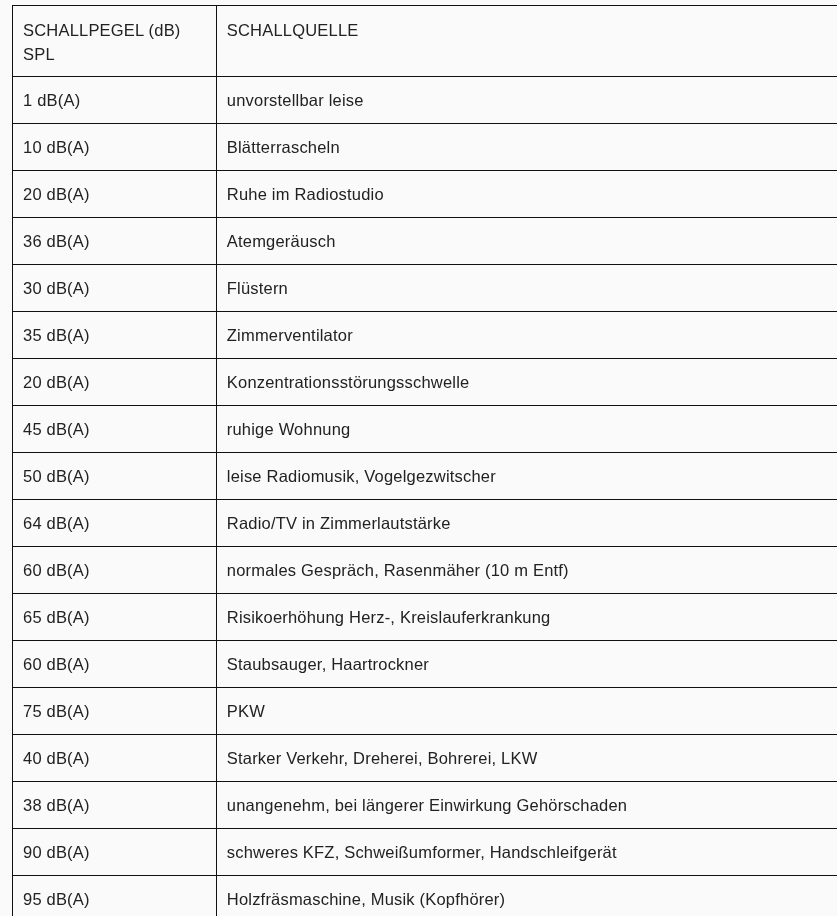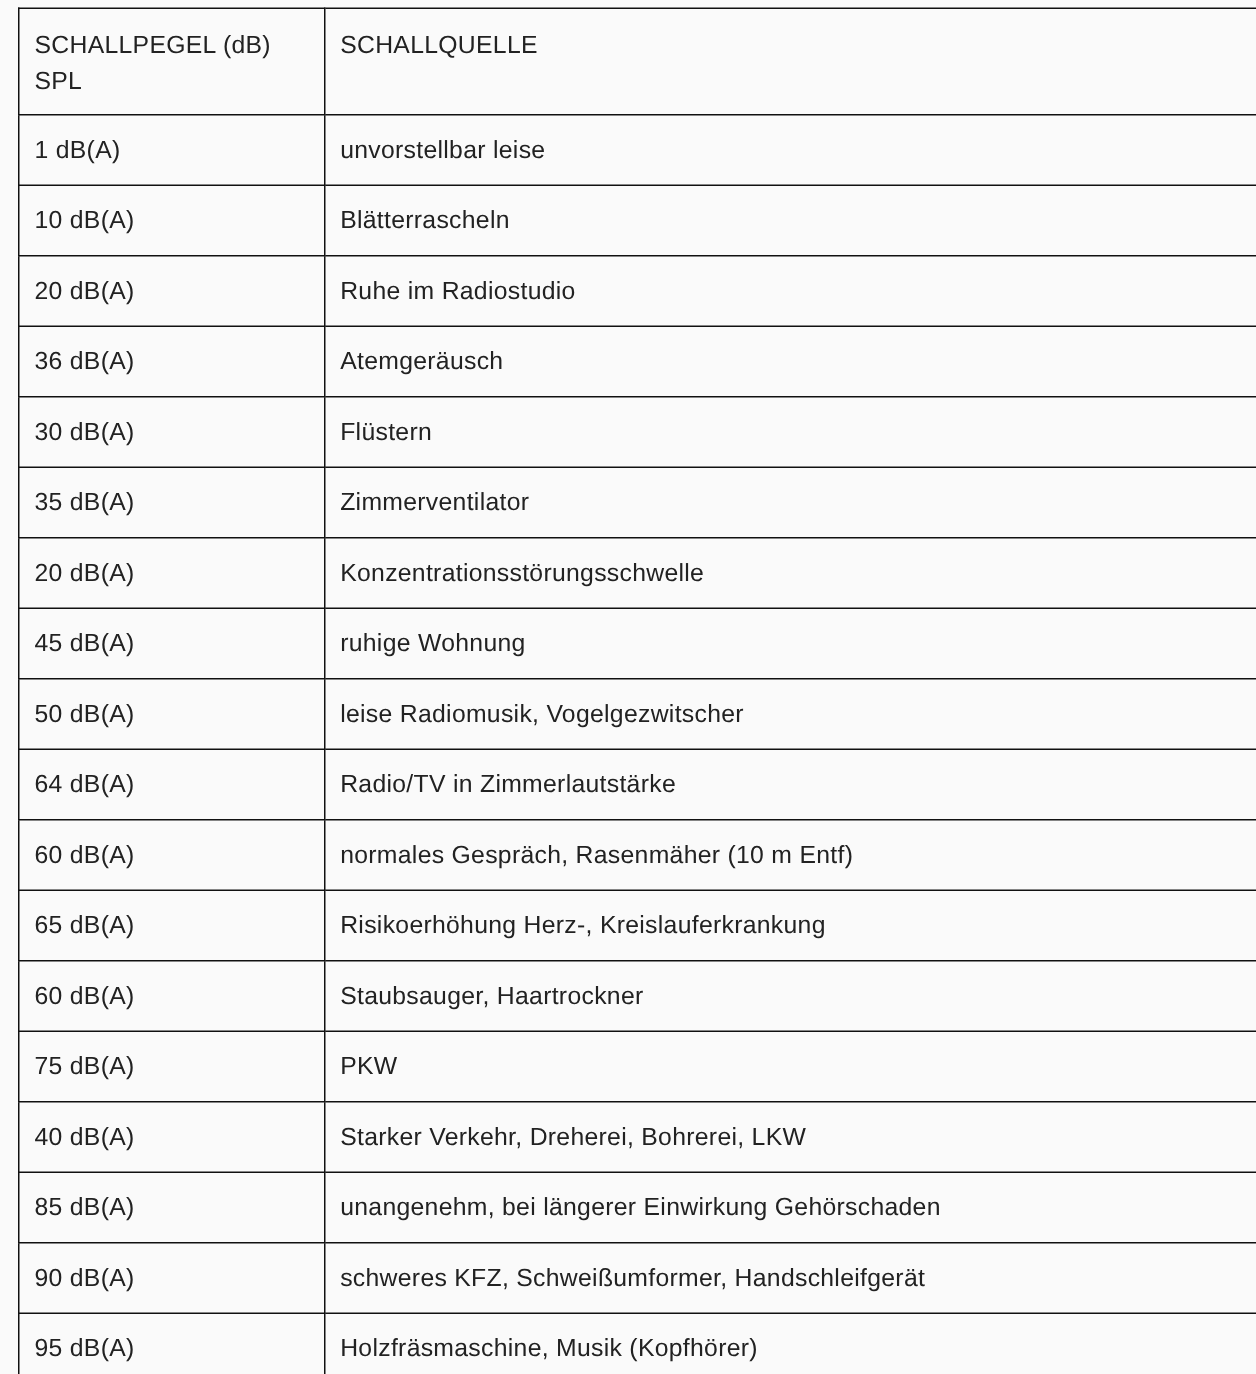--- a/index.html
+++ b/index.html
@@ -113,21 +113,21 @@
         </tr>
         <tr>
           <td class="c1">75 dB(A)</td>
           <td class="c2">PKW</td>
         </tr>
         <tr>
           <td class="c1">40 dB(A)</td>
           <td class="c2">Starker Verkehr, Dreherei, Bohrerei, LKW</td>
         </tr>
         <tr>
-          <td class="c1">85 dB(A)</td>
+          <td class="c1">38 dB(A)</td>
           <td class="c2">unangenehm, bei längerer Einwirkung Gehörschaden</td>
         </tr>
         <tr>
           <td class="c1">90 dB(A)</td>
           <td class="c2">schweres KFZ, Schweißumformer, Handschleifgerät</td>
         </tr>
         <tr>
           <td class="c1">95 dB(A)</td>
           <td class="c2">Holzfräsmaschine, Musik (Kopfhörer)</td>
         </tr>

